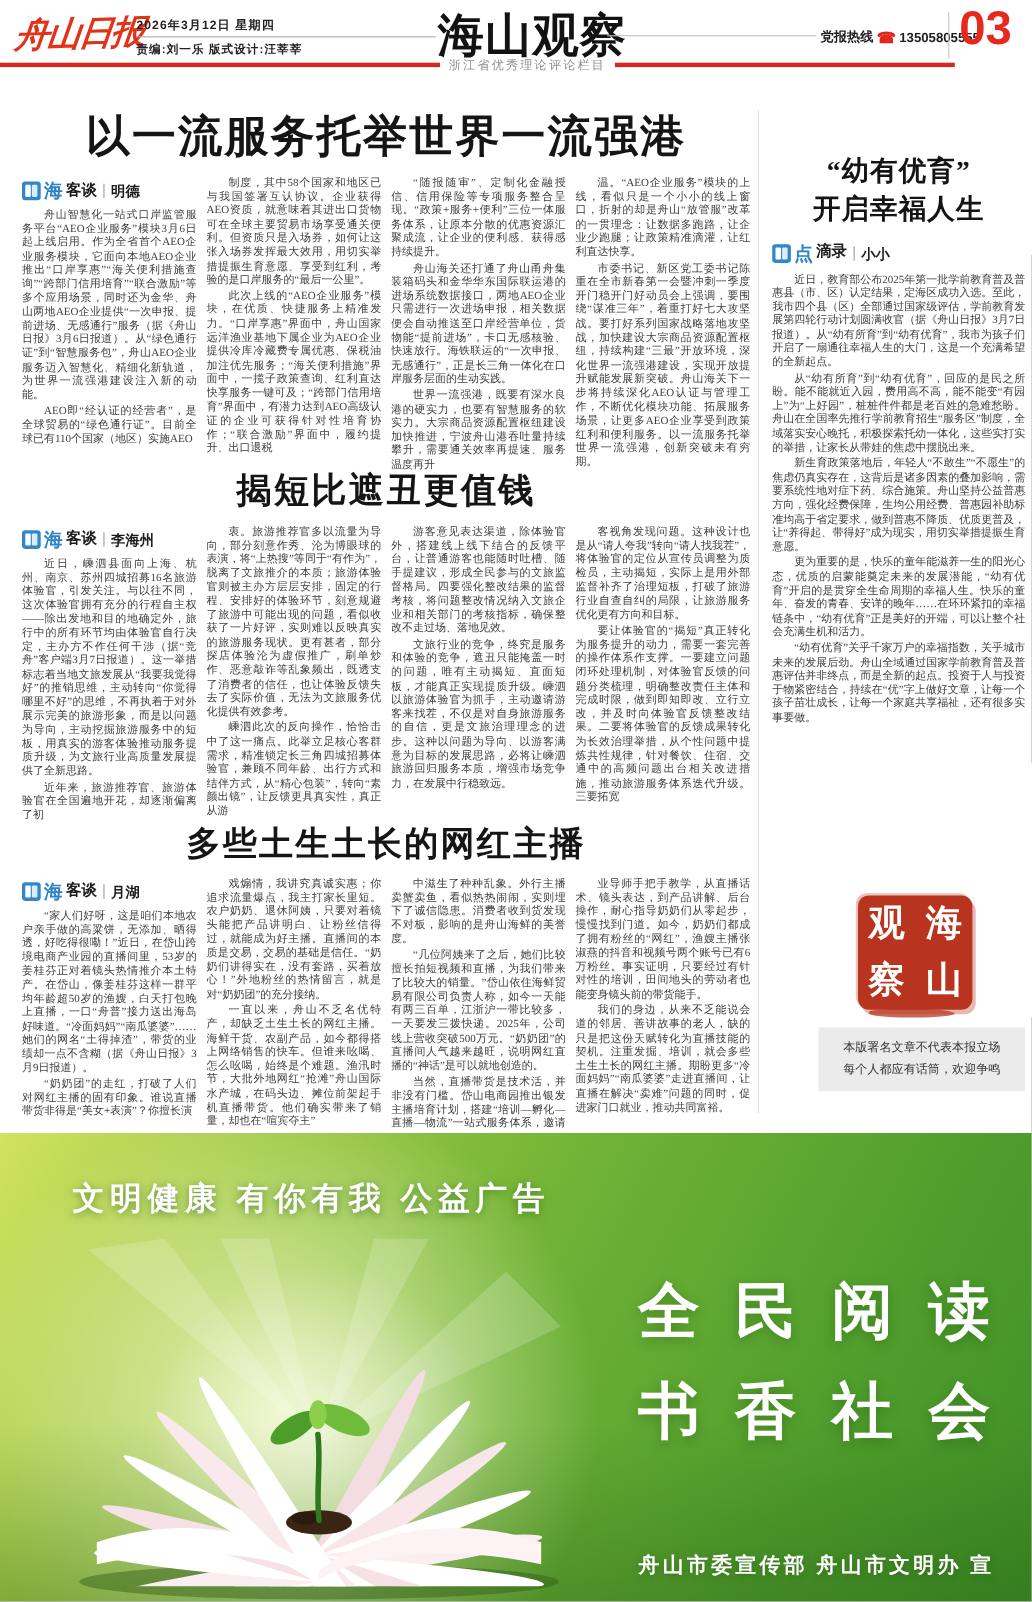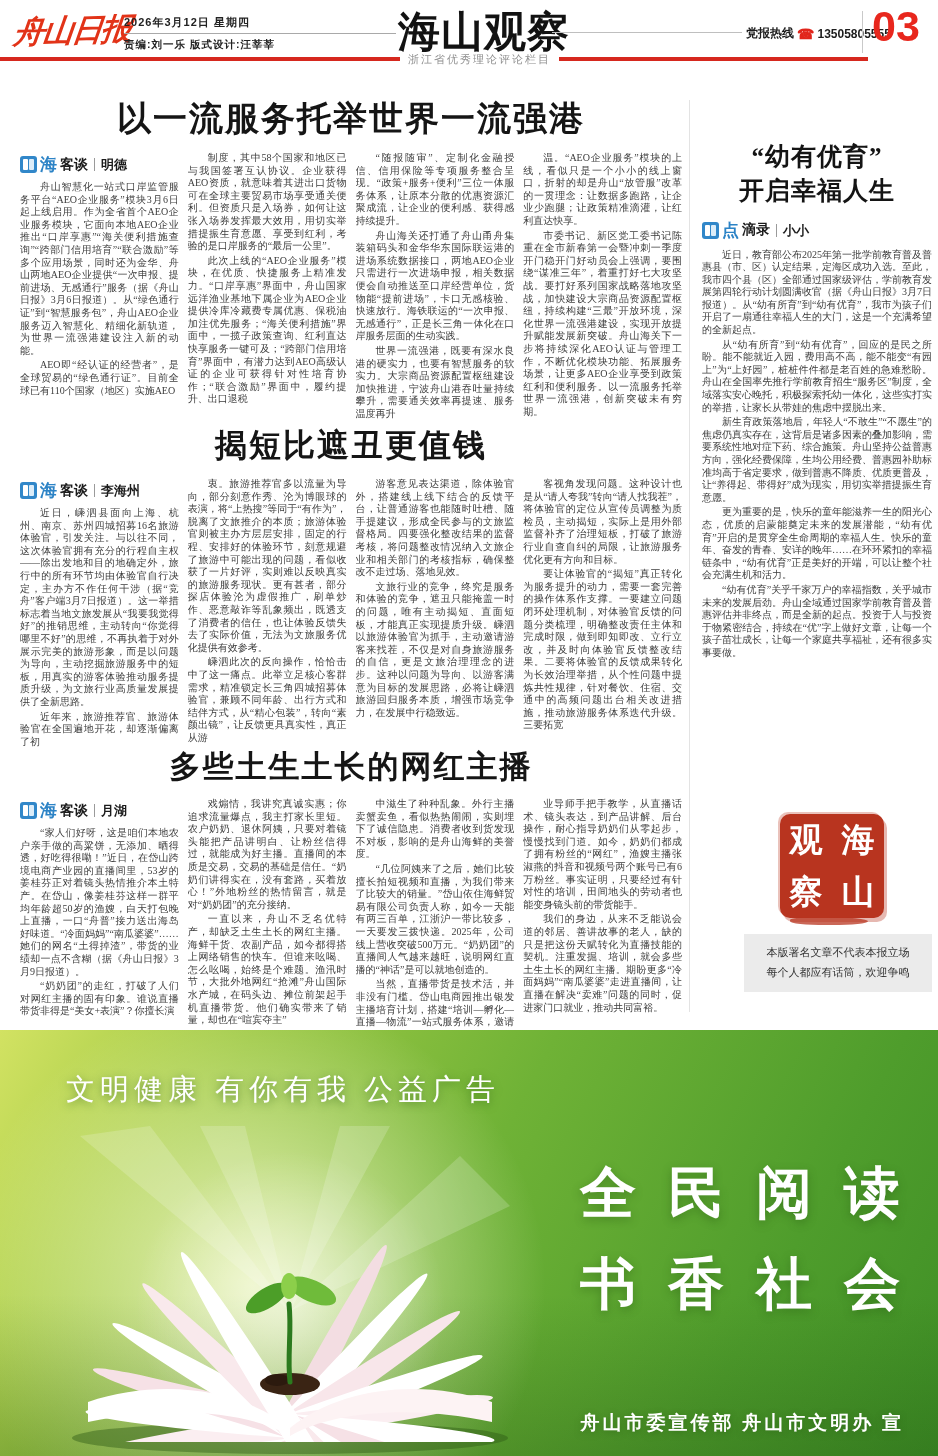--- a/index.html
+++ b/index.html
@@ -23,21 +23,21 @@
   .pagenum{left:872px;top:2px;font-size:43px;font-weight:700;color:#e8271d;font-family:"Liberation Sans",sans-serif;}
   .red-rule{left:0;top:52px;width:868px;display:flex;align-items:center;height:14px;}
   .red-seg1{width:400px;height:4px;background:#d6281e;flex:none;}
   .red-sub{margin:0 8px;font-size:11px;color:#8f8f8f;letter-spacing:2px;white-space:nowrap;flex:none;}
   .red-seg2{flex:1;height:4px;background:#d6281e;}
 
   
   .article{position:absolute;left:20px;width:662px;}
   .a1{top:92px;}  .a2{top:420px;}  .a3{top:742px;}
   .article .title{margin:4px 0 10px;text-align:center;font-weight:700;color:#151515;letter-spacing:2px;}
-  .a1 .title{font-size:34px;} .a2 .title{font-size:32px;} .a3 .title{font-size:31px;}
+  .a1 .title{font-size:40px;} .a2 .title{font-size:32px;} .a3 .title{font-size:31px;}
   .cols{display:flex;gap:9px;}
   .a1 .cols{height:284px;} .a2 .cols{height:272px;} .a3 .cols{height:230px;}
   .col{flex:1 1 0;overflow:hidden;min-width:0;}
   p.body{margin:0 0 2px;font-size:10px;line-height:1.26;color:#3c3c3c;text-align:justify;text-indent:2em;}
 
   .byline{display:flex;align-items:center;gap:3px;margin:4px 0 8px;}
   .tag-icon{width:17px;height:17px;background:#3187c9;border-radius:3px;position:relative;flex:none;}
   .tag-icon::before{content:"";position:absolute;left:3px;top:3px;width:5px;height:11px;background:#ffffff;border-radius:1px;}
   .tag-icon::after{content:"";position:absolute;left:9px;top:3px;width:5px;height:11px;background:#dcedf9;border-radius:1px;}
   .tag-hl{color:#2c83c6;font-size:17px;font-weight:700;line-height:1;}
@@ -62,21 +62,21 @@
   .seal span{line-height:1;}
   .notice{left:744px;top:934px;width:176px;background:#ebebeb;padding:9px 6px;
           font-size:11px;line-height:1.8;color:#333;text-align:center;font-family:"Liberation Sans",sans-serif;}
 
   
   .ad{left:0;top:1030px;width:938px;height:426px;overflow:hidden;
       background:linear-gradient(118deg,#d2e262 0%,#9cc844 22%,#6fb236 48%,#4f9d2c 78%,#3f8f26 100%);}
   .ad::before{content:"";position:absolute;inset:0;
       background:radial-gradient(circle at 27% 60%,rgba(255,255,215,.8),rgba(255,255,215,0) 40%);}
   .ad::after{content:"";position:absolute;inset:0;background:linear-gradient(transparent 62%,rgba(18,60,8,.22));}
-  .ad-slogan{position:absolute;left:66px;top:40px;font-size:29px;font-weight:400;color:#ffffff;letter-spacing:5px;
+  .ad-slogan{position:absolute;left:66px;top:40px;font-size:29px;font-weight:700;color:#ffffff;letter-spacing:5px;
       text-shadow:0 2px 8px rgba(47,96,21,.6);font-family:"Liberation Sans",sans-serif;z-index:3;}
   .ad-main{position:absolute;right:38px;top:118px;text-align:right;color:#ffffff;font-weight:700;
       text-shadow:0 3px 10px rgba(40,90,18,.45);z-index:3;}
   .ad-main div{font-size:56px;letter-spacing:32px;margin-right:-32px;line-height:1.62;}
   .ad-credit{position:absolute;right:34px;bottom:20px;font-size:19px;font-weight:700;color:#ffffff;letter-spacing:3px;
       text-shadow:0 2px 6px rgba(40,90,18,.5);z-index:3;}
   .book-wrap{position:absolute;left:40px;bottom:0;width:500px;height:330px;z-index:2;}
 </style>
 </head>
 <body>

